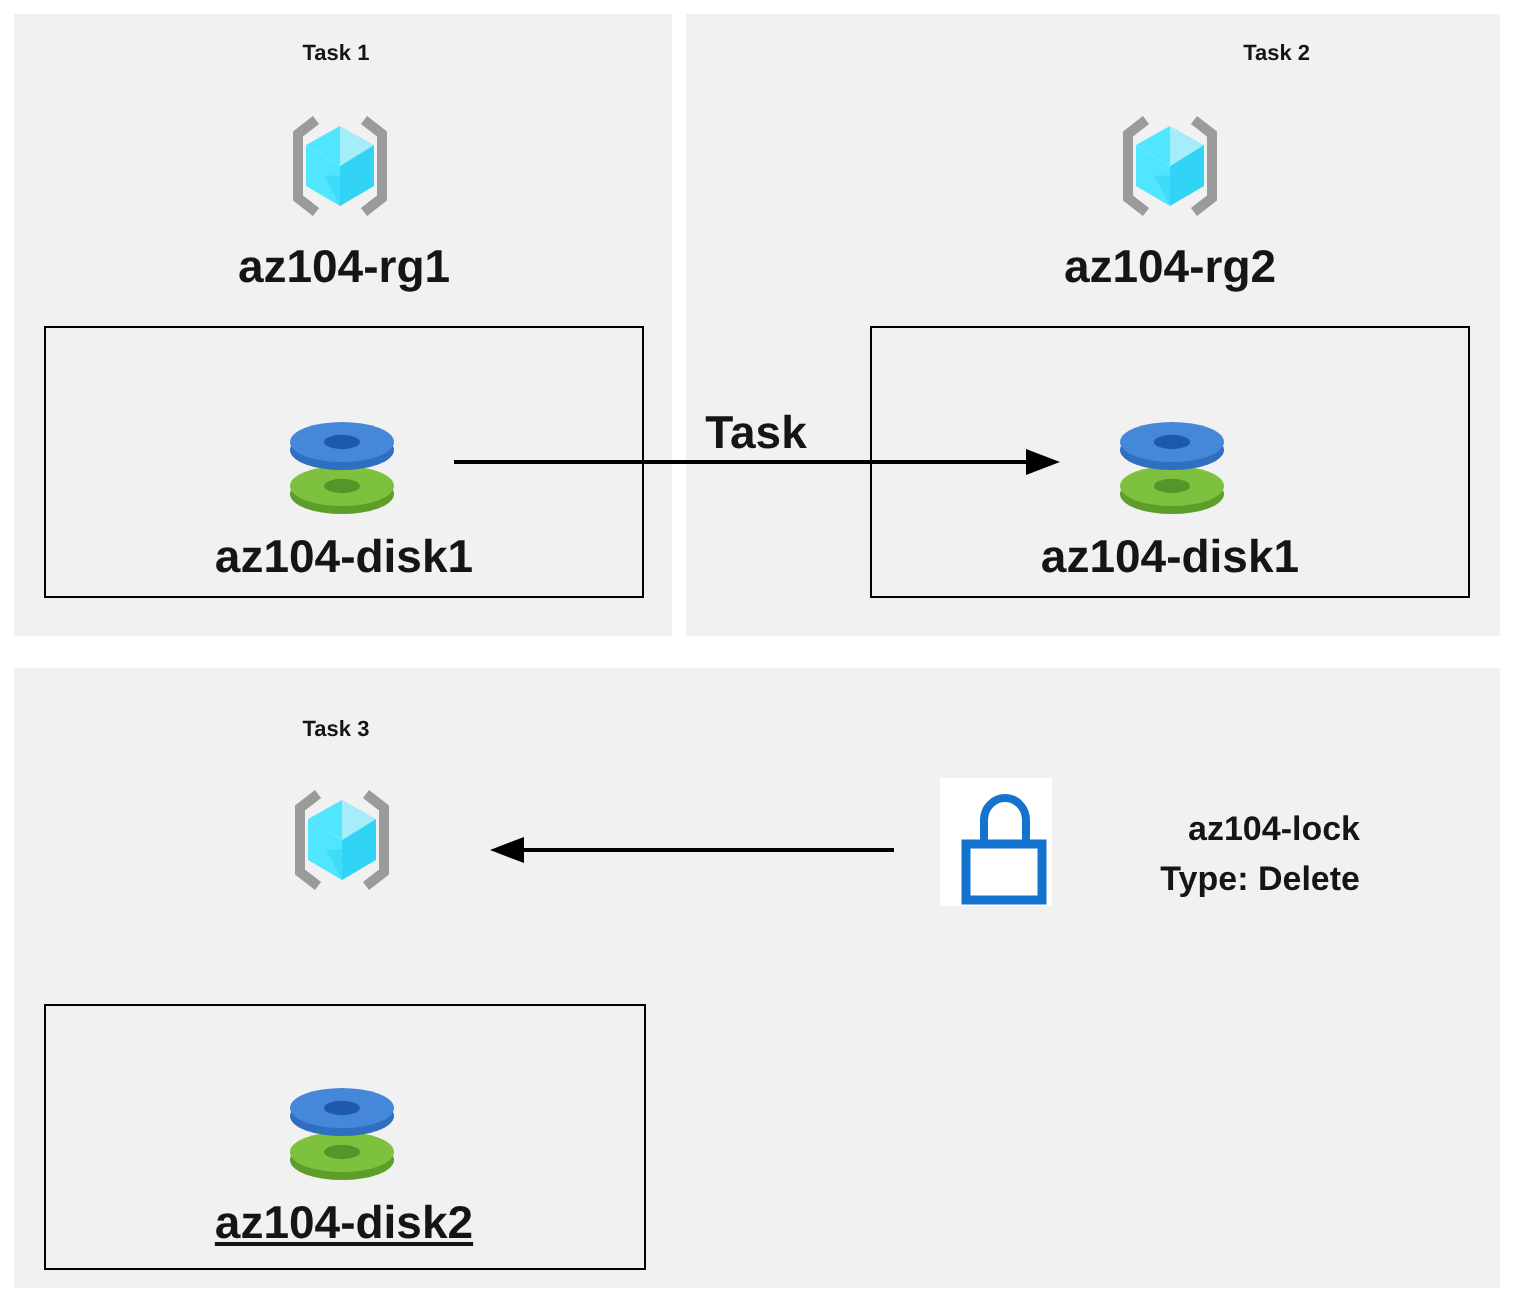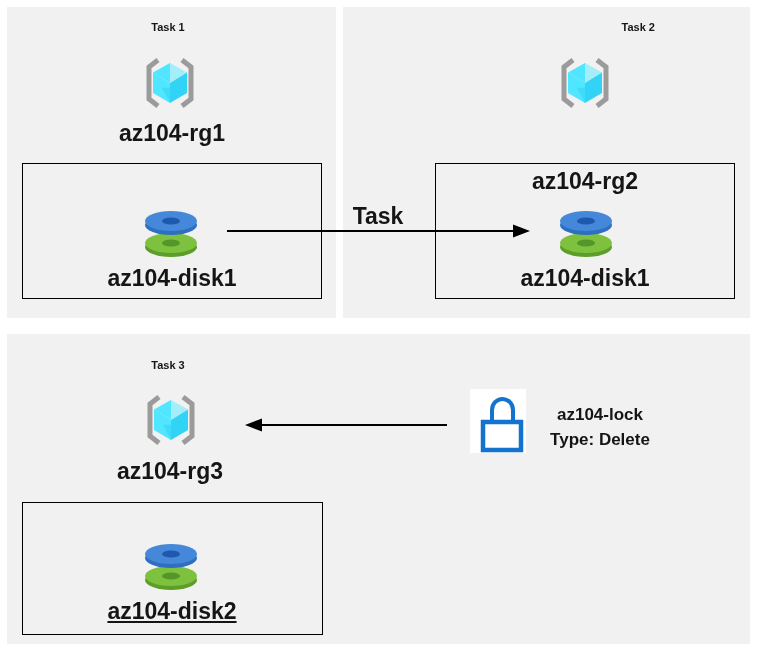--- a/index.html
+++ b/index.html
@@ -27,21 +27,21 @@
   .bracket{fill:none;stroke:var(--bracket-gray,#9b9b9b);stroke-width:5;}
   .cube-light{fill:var(--cube-light,#a5edf9);} .cube-mid{fill:var(--cube-mid,#50e6ff);} .cube-dark{fill:var(--cube-dark,#32d4f5);}
   .d-blue-rim{fill:var(--disk-blue-rim,#2e6fc2);} .d-blue-top{fill:var(--disk-blue-top,#4587d8);} .d-blue-hole{fill:var(--disk-blue-hole,#1f59ad);}
   .d-green-rim{fill:var(--disk-green-rim,#5d9e2b);} .d-green-top{fill:var(--disk-green-top,#7ec13e);} .d-green-hole{fill:var(--disk-green-hole,#55962a);}
   #lock-tile{position:absolute;left:470px;top:389px;width:56px;height:64px;background:#ffffff;}
   .lock-stroke{stroke:var(--lock-blue,#1373cf);fill:none;stroke-width:4;}
   .lock-body{stroke:var(--lock-blue,#1373cf);fill:#ffffff;stroke-width:4.5;}
   #arrow-layer{position:absolute;left:0;top:0;width:757px;height:653px;pointer-events:none;}
   .arrow-line{stroke:var(--arrow-black,#000);stroke-width:2;}
   .arrow-head{fill:var(--arrow-black,#000);}
-  #lock-text{position:absolute;left:520px;top:402px;width:160px;font-weight:700;color:var(--text,#151515);font-size:17px;line-height:25px;text-align:center;white-space:nowrap;}
+  #lock-text{position:absolute;left:520px;top:402px;width:160px;font-weight:700;color:var(--text,#151515);font-size:17px;line-height:25px;text-align:right;white-space:nowrap;}
 </style>
 </head>
 <body>
 
 <div id="page">
 
   <div id="panel-task1" class="panel"></div>
   <div id="panel-task2" class="panel"></div>
   <div id="panel-task3" class="panel"></div>
 
@@ -71,21 +71,21 @@
   <div class="label title" style="left:515px;top:17px;width:140px;text-align:right;">Task 2</div>
   <svg class="icon" style="left:557px;top:56px;" width="56" height="54" viewBox="0 0 56 54">
     <path class="bracket" d="M16 4 L7 11 L7 43 L16 50"></path>
     <path class="bracket" d="M40 4 L49 11 L49 43 L40 50"></path>
     <polygon class="cube-mid" points="28,7 28,27 11,16.5"></polygon>
     <polygon class="cube-light" points="28,7 45,16.5 28,27"></polygon>
     <polygon class="cube-dark" points="45,16.5 45,37 28,47 28,27"></polygon>
     <polygon class="cube-mid" points="11,16.5 28,27 28,47 11,37"></polygon>
     <polygon class="cube-dark" points="20,31.7 36,31.7 28,47" opacity="0.55"></polygon>
   </svg>
-  <div class="label" style="left:505px;top:123px;width:160px;margin-top:48px;">az104-rg2</div>
+  <div class="label" style="left:505px;top:123px;width:160px;">az104-rg2</div>
 
   <div id="box-disk1-right" class="resbox"></div>
   <svg class="icon" style="left:558px;top:206px;" width="56" height="52" viewBox="0 0 56 52">
     <ellipse class="d-green-rim" cx="28" cy="41" rx="26" ry="10"></ellipse>
     <ellipse class="d-green-top" cx="28" cy="37" rx="26" ry="10"></ellipse>
     <ellipse class="d-green-hole" cx="28" cy="37" rx="9" ry="3.6"></ellipse>
     <ellipse class="d-blue-rim" cx="28" cy="19" rx="26" ry="10"></ellipse>
     <ellipse class="d-blue-top" cx="28" cy="15" rx="26" ry="10"></ellipse>
     <ellipse class="d-blue-hole" cx="28" cy="15" rx="9" ry="3.6"></ellipse>
   </svg>
@@ -94,21 +94,20 @@
   <div class="label title" style="left:98px;top:355px;width:140px;">Task 3</div>
   <svg class="icon" style="left:143px;top:393px;" width="56" height="54" viewBox="0 0 56 54">
     <path class="bracket" d="M16 4 L7 11 L7 43 L16 50"></path>
     <path class="bracket" d="M40 4 L49 11 L49 43 L40 50"></path>
     <polygon class="cube-mid" points="28,7 28,27 11,16.5"></polygon>
     <polygon class="cube-light" points="28,7 45,16.5 28,27"></polygon>
     <polygon class="cube-dark" points="45,16.5 45,37 28,47 28,27"></polygon>
     <polygon class="cube-mid" points="11,16.5 28,27 28,47 11,37"></polygon>
     <polygon class="cube-dark" points="20,31.7 36,31.7 28,47" opacity="0.55"></polygon>
   </svg>
-  <div class="label" style="left:90px;top:461px;width:160px;">az104-rg3</div>
 
   <div id="box-disk2" class="resbox"></div>
   <svg class="icon" style="left:143px;top:539px;" width="56" height="52" viewBox="0 0 56 52">
     <ellipse class="d-green-rim" cx="28" cy="41" rx="26" ry="10"></ellipse>
     <ellipse class="d-green-top" cx="28" cy="37" rx="26" ry="10"></ellipse>
     <ellipse class="d-green-hole" cx="28" cy="37" rx="9" ry="3.6"></ellipse>
     <ellipse class="d-blue-rim" cx="28" cy="19" rx="26" ry="10"></ellipse>
     <ellipse class="d-blue-top" cx="28" cy="15" rx="26" ry="10"></ellipse>
     <ellipse class="d-blue-hole" cx="28" cy="15" rx="9" ry="3.6"></ellipse>
   </svg>

